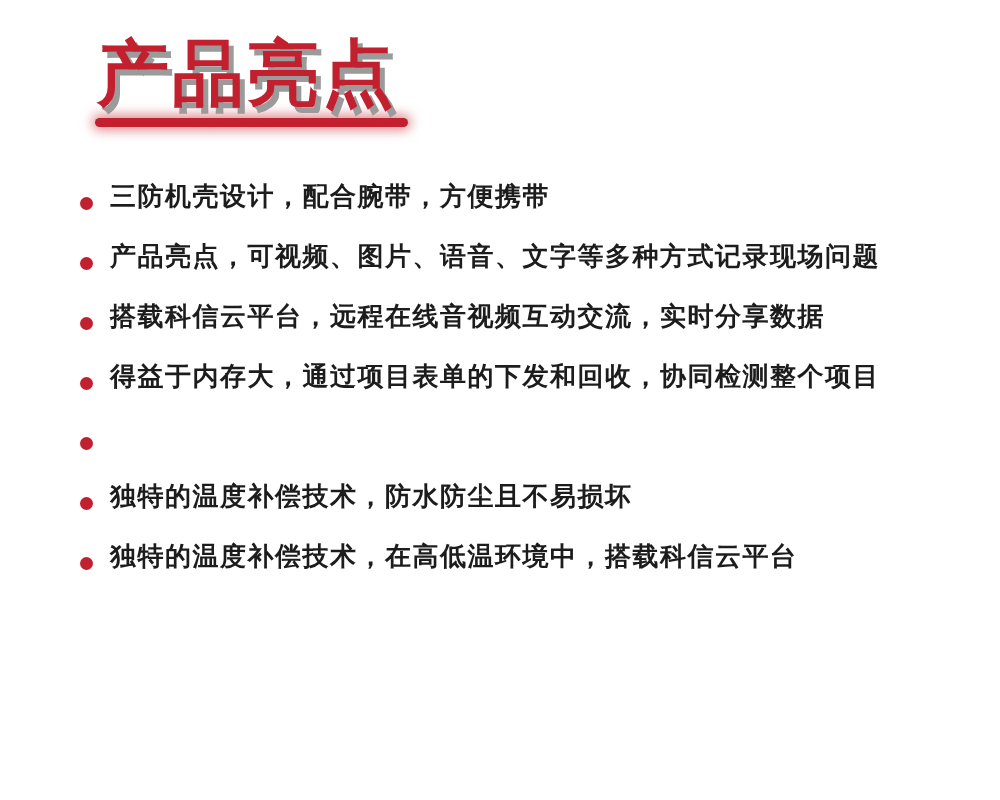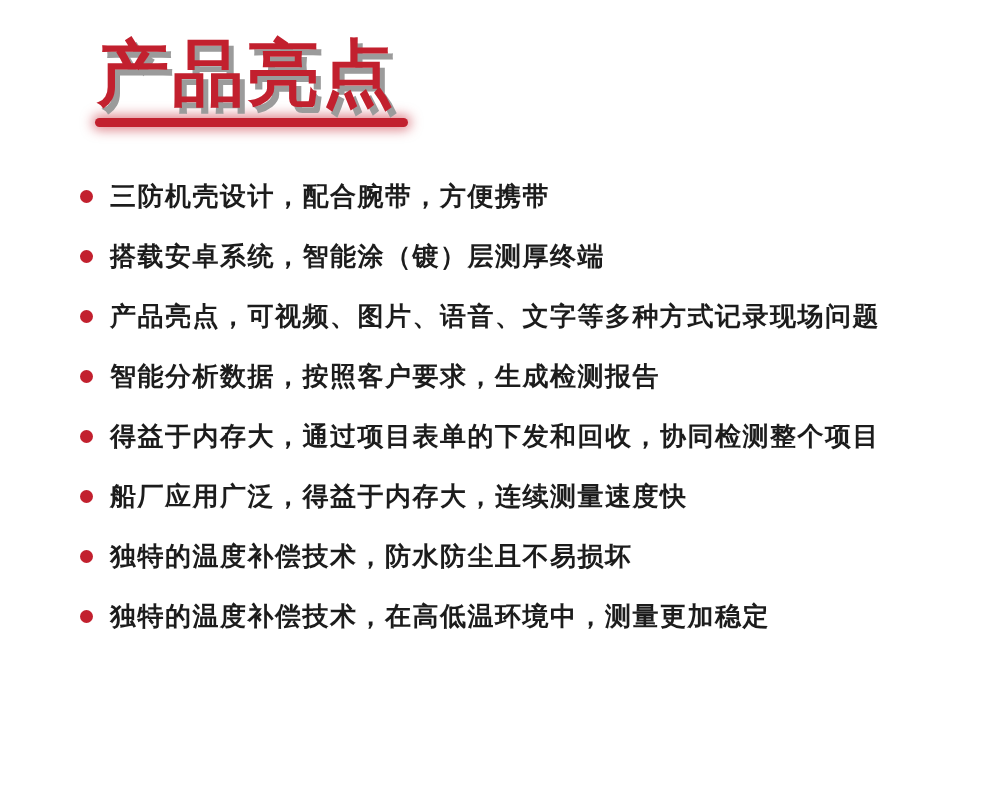--- a/index.html
+++ b/index.html
@@ -46,21 +46,21 @@
     box-shadow: 0 0 12px 3px rgba(194, 32, 46, 0.55);
   }
   .highlight-list {
     position: absolute;
     left: 80px;
     top: 182px;
     list-style: none;
   }
   .highlight-item {
     display: flex;
-    align-items: center;
+    align-items: flex-end;
     height: 28px;
     margin-bottom: 32px;
   }
   .bullet {
     width: 13px;
     height: 13px;
     border-radius: 50%;
     background: var(--accent);
     margin-right: 17px;
     flex-shrink: 0;
@@ -84,41 +84,36 @@
     <div class="title-underline"></div>
   </div>
 
   <ul class="highlight-list">
     <li class="highlight-item">
       <span class="bullet"></span>
       <span class="item-text">三防机壳设计，配合腕带，方便携带</span>
     </li>
     <li class="highlight-item">
       <span class="bullet"></span>
-      <span class="item-text">搭载安卓系统，智能涂（镀）层测厚终端</span>
-    </li>
-    <li class="highlight-item">
-      <span class="bullet"></span>
       <span class="item-text">产品亮点，可视频、图片、语音、文字等多种方式记录现场问题</span>
     </li>
     <li class="highlight-item">
       <span class="bullet"></span>
-      <span class="item-text">智能分析数据，按照客户要求，生成检测报告</span>
+      <span class="item-text">搭载科信云平台，远程在线音视频互动交流，实时分享数据</span>
     </li>
     <li class="highlight-item">
       <span class="bullet"></span>
       <span class="item-text">得益于内存大，通过项目表单的下发和回收，协同检测整个项目</span>
     </li>
     <li class="highlight-item">
       <span class="bullet"></span>
-      <span class="item-text">船厂应用广泛，得益于内存大，连续测量速度快</span>
     </li>
     <li class="highlight-item">
       <span class="bullet"></span>
       <span class="item-text">独特的温度补偿技术，防水防尘且不易损坏</span>
     </li>
     <li class="highlight-item">
       <span class="bullet"></span>
-      <span class="item-text">独特的温度补偿技术，在高低温环境中，测量更加稳定</span>
+      <span class="item-text">独特的温度补偿技术，在高低温环境中，搭载科信云平台</span>
     </li>
   </ul>
 
 </div>
 
 </body></html>

